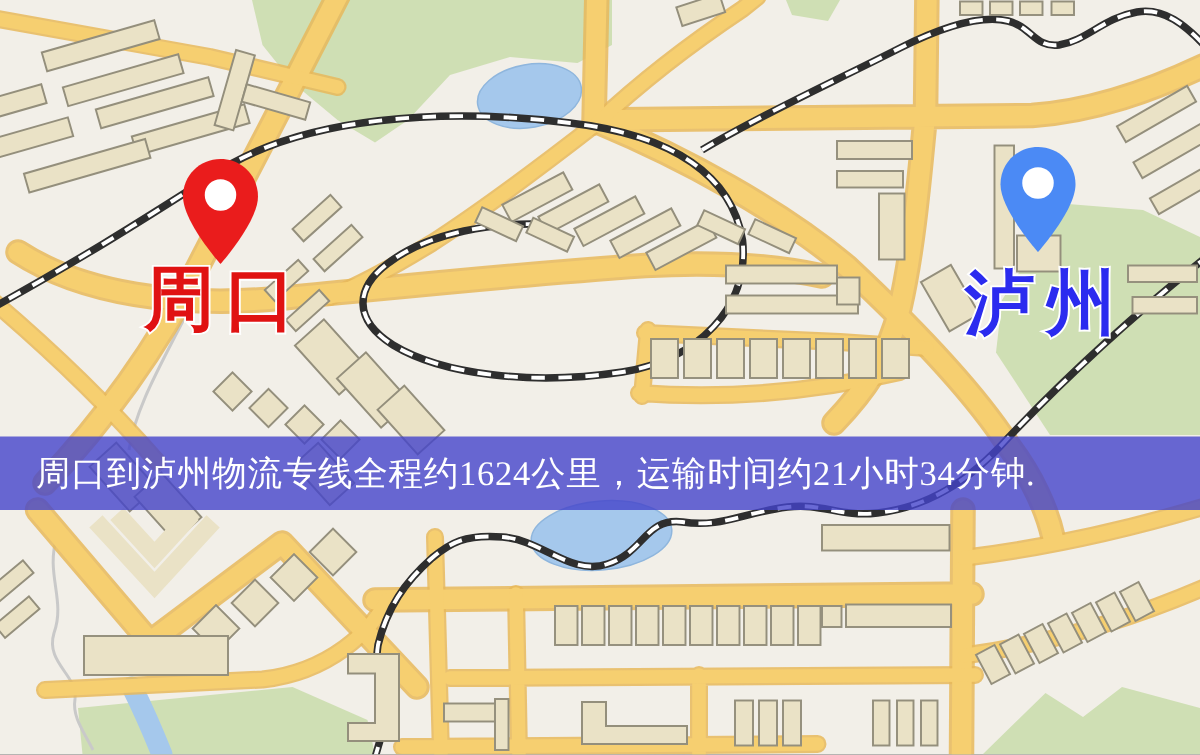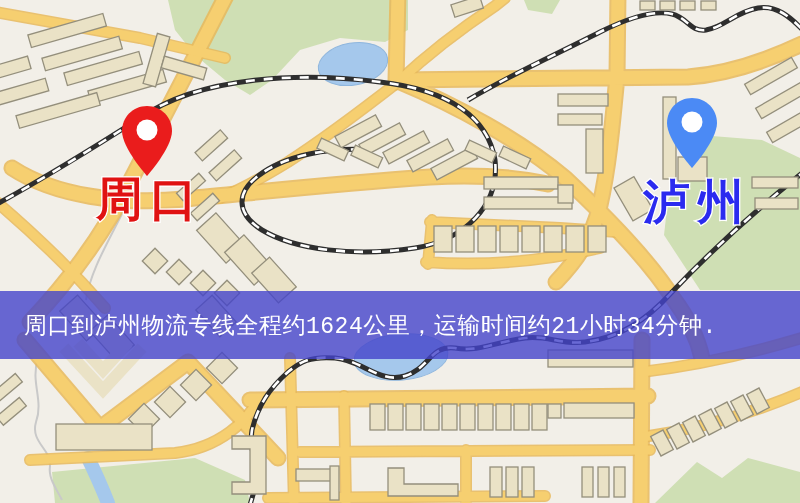--- a/index.html
+++ b/index.html
@@ -1,34 +1,34 @@
 <!DOCTYPE html>
 <html style="--background: #f2efe8; --road: #f6cf70; --road_casing: #e7b95b; --building: #eae2c6; --building_outline: #948f7c; --green: #cfdfb4; --water: #a5c8ec; --railway: #2e2e2e; --banner_overlay: #4343cb; --banner_text: #ffffff;"><head>
 <meta charset="utf-8">
 <style>
   html,body{margin:0;padding:0;background:#888;}
   .map-wrap{
     position:relative;width:800px;height:503px;overflow:hidden;
-    font-family:Liberation Mono, monospace;
+    font-family:Liberation Serif, serif;
     background:var(--background,#f2efe8);
     text-align:center;
   }
   .map-wrap svg{position:absolute;left:0;top:0;display:block;}
   .green{fill:var(--green,#cfdfb4);stroke:none;}
   .water{fill:var(--water,#a5c8ec);stroke:#8fb6dd;stroke-width:1;}
   .stream{fill:none;stroke:#c9c9c9;stroke-width:2;}
   .road-casing{fill:none;stroke:var(--road_casing,#e7b95b);stroke-linecap:round;stroke-linejoin:round;opacity:.85;}
   .road-fill{fill:none;stroke:var(--road,#f6cf70);stroke-linecap:round;stroke-linejoin:round;}
   .rail-base{fill:none;stroke:var(--railway,#2e2e2e);stroke-width:5;stroke-linecap:butt;}
   .rail-dash{fill:none;stroke:#ffffff;stroke-width:2.6;stroke-dasharray:9 9;}
   .bld{fill:var(--building,#eae2c6);stroke:var(--building_outline,#948f7c);stroke-width:1.3;}
   .bld-stroke{fill:none;stroke:var(--building,#eae2c6);stroke-width:12;stroke-linecap:square;}
   .pin-label{font-size:47px;font-weight:bold;letter-spacing:7px;
     stroke:#ffffff;stroke-width:2.5px;paint-order:stroke;text-anchor:middle;}
-  .banner{position:absolute;left:0;top:291px;width:800px;height:68px;display:flex;align-items:center;}
+  .banner{position:absolute;left:0;top:291px;width:800px;height:49px;display:flex;align-items:center;}
   .banner::before{content:"";position:absolute;inset:0;background:var(--banner_overlay,#4343cb);opacity:.8;}
   .banner-text{position:relative;margin-left:24px;color:var(--banner_text,#fff);font-size:23px;
     white-space:nowrap;letter-spacing:.5px;}
 </style>
 </head>
 <body>
 
 <div class="map-wrap">
   <svg width="800" height="503" viewBox="0 0 800 503">
 

